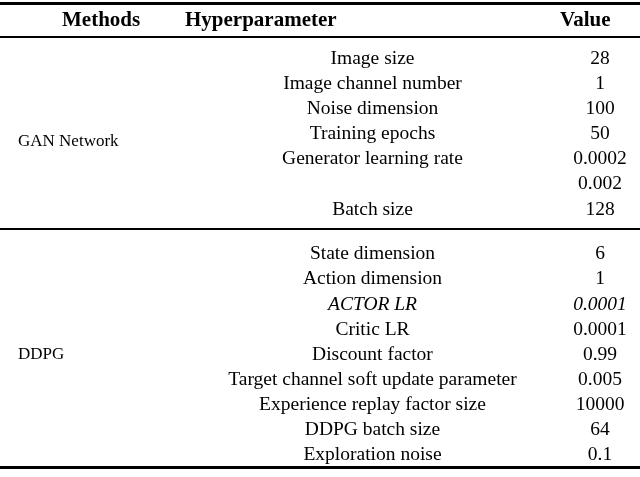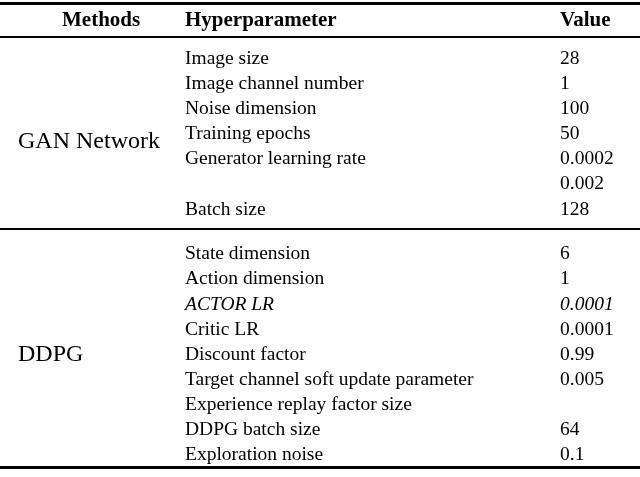--- a/index.html
+++ b/index.html
@@ -54,33 +54,34 @@
     font-weight: bold;
     font-size: 21px;
     line-height: 24px;
   }
 
   
   .body-row {
     height: 25px;
     font-size: 19.5px;
     line-height: 25px;
+    text-align: center;
   }
   .body-row .col-param,
   .body-row .col-value,
   .body-row .col-method {
     white-space: nowrap;
   }
 
   
   .method-label {
     position: absolute;
     left: 18px;
     width: 167px;
-    font-size: 24px;
+    font-size: 17px;
     line-height: 25px;
     white-space: nowrap;
   }
   .method-gan  { top: 128px; }
   .method-ddpg { top: 341px; }
 </style>
 </head>
 <body>
 
 <div id="table-root">
@@ -148,20 +149,21 @@
   <div class="row body-row" style="top:341px;">
     <span class="col-param">Discount factor</span>
     <span class="col-value">0.99</span>
   </div>
   <div class="row body-row" style="top:366px;">
     <span class="col-param">Target channel soft update parameter</span>
     <span class="col-value">0.005</span>
   </div>
   <div class="row body-row" style="top:391px;">
     <span class="col-param">Experience replay factor size</span>
+    <span class="col-value">10000</span>
   </div>
   <div class="row body-row" style="top:416px;">
     <span class="col-param">DDPG batch size</span>
     <span class="col-value">64</span>
   </div>
   <div class="row body-row" style="top:441px;">
     <span class="col-param">Exploration noise</span>
     <span class="col-value">0.1</span>
   </div>
 

